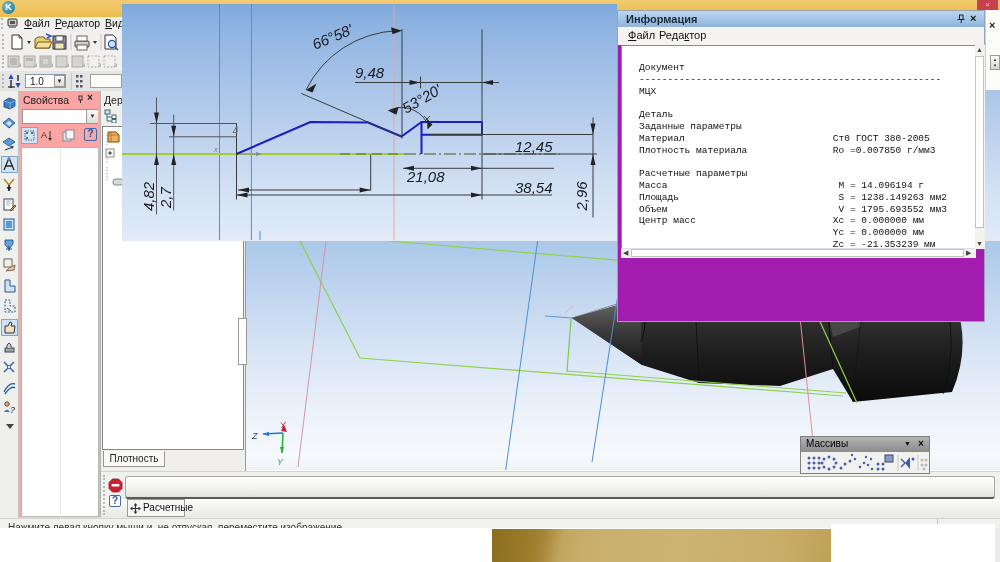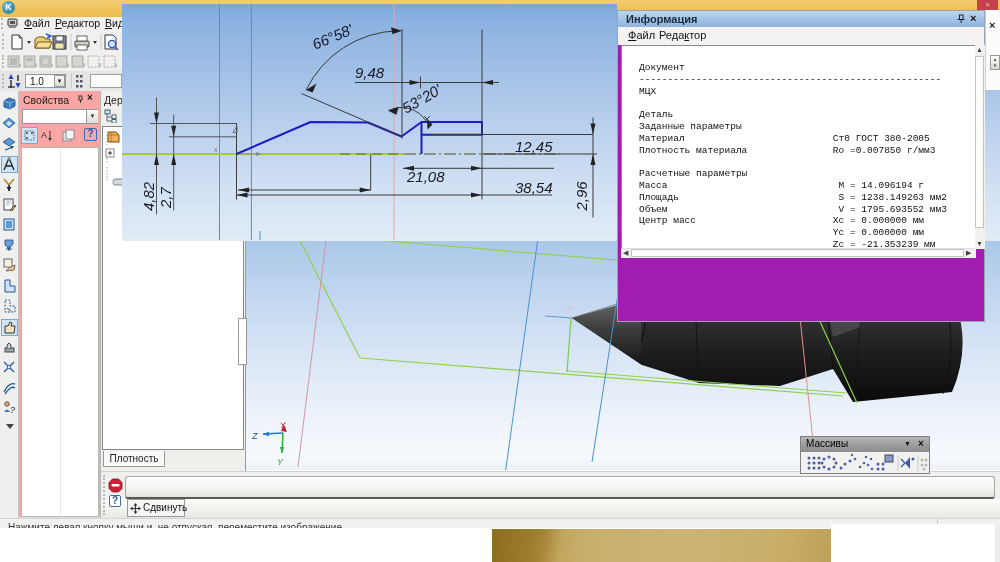--- a/index.html
+++ b/index.html
@@ -324,21 +324,21 @@
     <path d="M4.5 1 h6 l3.5 3.5 v6 l-3.5 3.5 h-6 L1 10.5 v-6 z" fill="#cc2233" stroke="#881122" stroke-width=".8"></path>
     <rect x="3.5" y="6" width="8" height="2.6" fill="#fff" rx="1"></rect>
   </svg>
   <div class="a" style="left:8px;top:23px;width:12px;height:12px;background:#fff;border:1.3px solid #4a6a9a;border-radius:2px;box-sizing:border-box;color:#2a55a0;font-weight:bold;font-size:10px;text-align:center;line-height:9px">?</div>
   <div class="a" style="left:24px;top:4px;width:870px;height:23px;background:linear-gradient(#ffffff,#f2f2ee 60%,#e2e2dc);border:1px solid #a8a8a0;border-bottom:2px solid #5a5a54;border-radius:3px;box-sizing:border-box"></div>
   <div class="a" style="left:26px;top:27px;width:58px;height:18px;background:#f6f6f4;border:1px solid #999;box-sizing:border-box">
     <svg class="a" style="left:2px;top:3px" width="11" height="11" viewBox="0 0 11 11">
       <path d="M5.5 0 l2 2.5 h-4z M5.5 11 l2 -2.5 h-4z M0 5.5 l2.5 -2 v4z M11 5.5 l-2.5 -2 v4z" fill="#333"></path>
       <path d="M5.5 2 v7 M2 5.5 h7" stroke="#333" stroke-width="1.2"></path>
     </svg>
-    <div class="a" style="left:15px;top:2px;font-size:10px;color:#111">Сдвинуть</div>
+    <div class="a" style="left:15px;top:2px;font-size:10px;color:#111">Расчетные</div>
   </div>
 </div>
 
 <div class="a" style="left:122px;top:4px;width:878px;height:237px;background:linear-gradient(180deg,#7ea8db 0%,#8fb4e2 10%,#b6cdec 48%,#d2e1f4 78%,#dfeaf8 97%,#e6ebf2 100%)">
 <svg width="878" height="236" viewBox="0 0 878 236">
 
   <line x1="97.5" y1="0" x2="97.5" y2="236" stroke="#4596ce" stroke-width="1"></line>
   <line x1="129.4" y1="0" x2="129.4" y2="236" stroke="#4596ce" stroke-width="1"></line>
   <line x1="138" y1="227" x2="138" y2="236" stroke="#4596ce" stroke-width="1"></line>
   <line x1="272" y1="0" x2="272" y2="236" stroke="#e8a3a3" stroke-width="1"></line>

